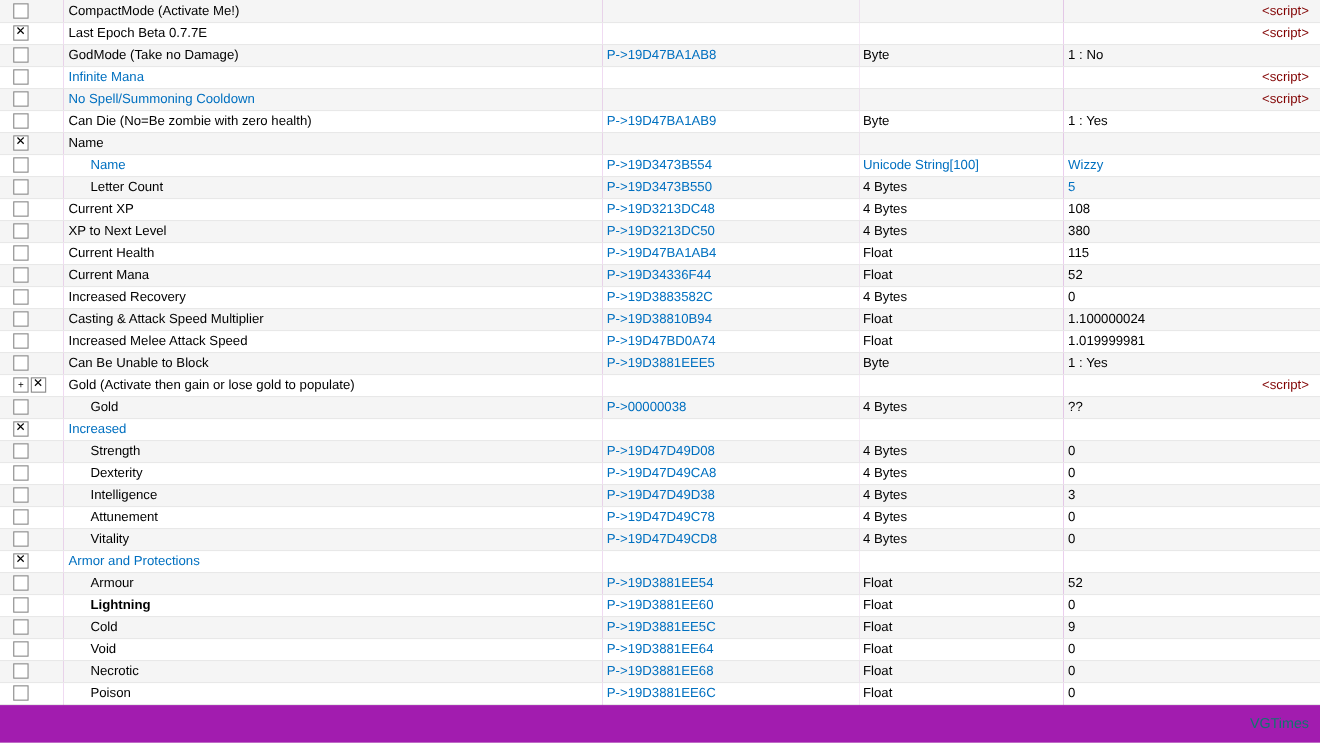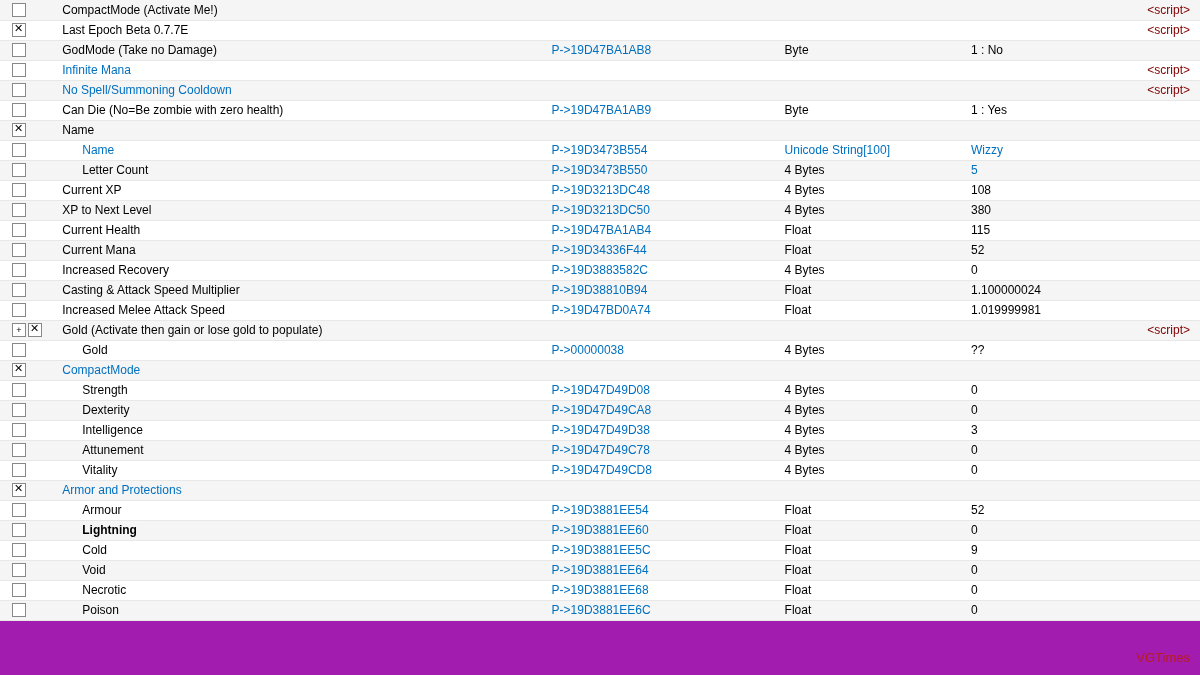--- a/index.html
+++ b/index.html
@@ -79,21 +79,21 @@
     }
     .section-header {
       color: #0070c0;
       font-weight: normal;
     }
     .vgtimes {
       position: fixed;
       bottom: 10px;
       right: 10px;
       font-size: 13px;
-      color: #b91c1c;
+      color: #0f766e;
       font-family: Arial, sans-serif;
     }
     .expand-icon {
       display: inline-block;
       width: 14px;
       height: 14px;
       border: 1px solid #888;
       font-size: 9px;
       line-height: 13px;
       text-align: center;
@@ -286,20 +286,31 @@
             </div>
           </td>
           <td class="col-name"><span>Increased Melee Attack Speed</span></td>
           <td class="col-addr"><span class="blue-link">P-&gt;19D47BD0A74</span></td>
           <td class="col-type"><span>Float</span></td>
           <td class="col-value"><span>1.019999981</span></td>
         </tr>
         <tr>
           <td class="col-check">
             <div class="check-cell">
+              <span class="checkbox"></span>
+            </div>
+          </td>
+          <td class="col-name"><span>Can Be Unable to Block</span></td>
+          <td class="col-addr"><span class="blue-link">P-&gt;19D3881EEE5</span></td>
+          <td class="col-type"><span>Byte</span></td>
+          <td class="col-value"><span>1 : Yes</span></td>
+        </tr>
+        <tr>
+          <td class="col-check">
+            <div class="check-cell">
               <span class="expand-icon">+</span>
               <span class="checkbox checked"></span>
             </div>
           </td>
           <td class="col-name"><span>Gold (Activate then gain or lose gold to populate)</span></td>
           <td class="col-addr"></td>
           <td class="col-type"></td>
           <td class="col-value" style="text-align: right; padding-right: 10px;"><span class="script-tag">&lt;script&gt;</span></td>
         </tr>
         <tr>
@@ -312,21 +323,21 @@
           <td class="col-addr"><span class="blue-link">P-&gt;00000038</span></td>
           <td class="col-type"><span>4 Bytes</span></td>
           <td class="col-value"><span>??</span></td>
         </tr>
         <tr>
           <td class="col-check">
             <div class="check-cell">
               <span class="checkbox checked"></span>
             </div>
           </td>
-          <td class="col-name"><span class="section-header">CompactMode</span></td>
+          <td class="col-name"><span class="section-header">Increased</span></td>
           <td class="col-addr"></td>
           <td class="col-type"></td>
           <td class="col-value"></td>
         </tr>
         <tr>
           <td class="col-check">
             <div class="check-cell">
               <span class="checkbox"></span>
             </div>
           </td>

